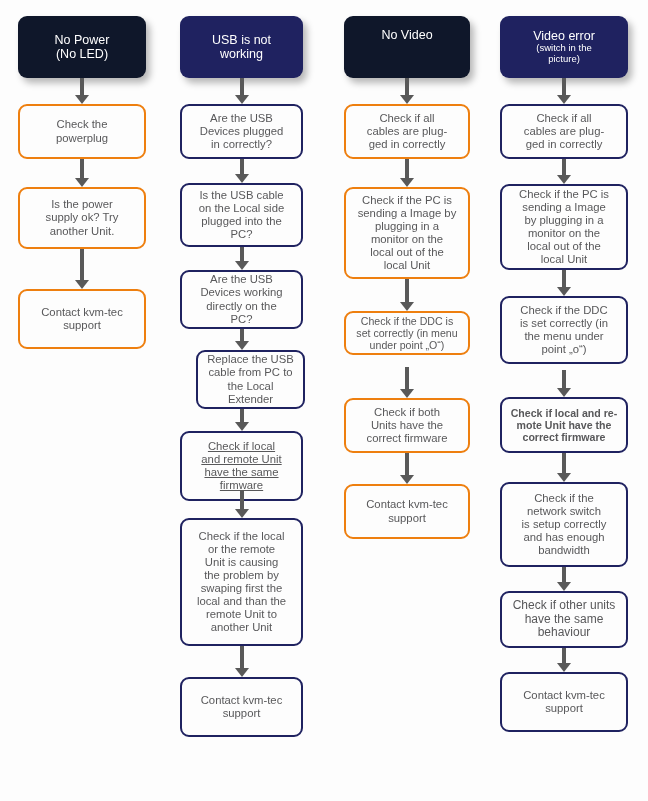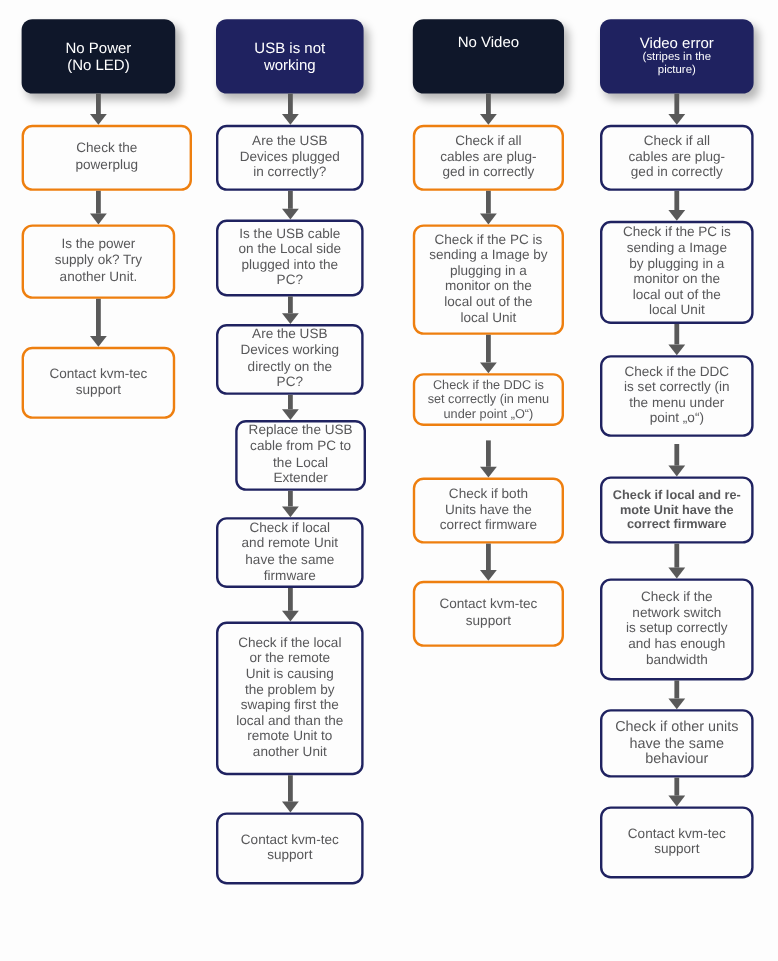--- a/index.html
+++ b/index.html
@@ -108,21 +108,21 @@
     <div class="node header orange" style="left:0px; top:16px; width:128px; height:62px;">
       <span class="txt">No Power
 (No LED)</span>
     </div>
 
     <div class="arrow" style="left:57px; top:78px; height:26px;">
       <div class="shaft" style="height:17px;"></div>
         <div class="head"></div>
     </div>
 
-    <div class="node step orange" style="left:0px; top:104px; width:142px; height:55px;">
+    <div class="node step orange" style="left:0px; top:104px; width:128px; height:55px;">
       <span class="txt">Check the
 powerplug</span>
     </div>
 
     <div class="arrow" style="left:57px; top:159px; height:28px;">
       <div class="shaft" style="height:19px;"></div>
         <div class="head"></div>
     </div>
 
     <div class="node step orange" style="left:0px; top:187px; width:128px; height:62px;">
@@ -194,21 +194,21 @@
 cable from PC to
 the Local
 Extender</span>
     </div>
 
     <div class="arrow" style="left:55px; top:409px; height:22px;">
       <div class="shaft" style="height:13px;"></div>
         <div class="head"></div>
     </div>
 
-    <div class="node step navy" style="left:0px; top:431px; width:123px; height:59px;">
+    <div class="node step navy" style="left:0px; top:431px; width:123px; height:70px;text-decoration:underline;">
       <span class="txt">Check if local
 and remote Unit
 have the same
 firmware</span>
     </div>
 
     <div class="arrow" style="left:55px; top:490px; height:28px;">
       <div class="shaft" style="height:19px;"></div>
         <div class="head"></div>
     </div>
@@ -295,21 +295,21 @@
 
     <div class="node step orange" style="left:0px; top:484px; width:126px; height:55px;">
       <span class="txt">Contact kvm-tec
 support</span>
     </div>
   </div>
 
   <div class="column" style="left:500px;">
 
     <div class="node header navy" style="left:0px; top:16px; width:128px; height:62px;">
-      <span class="txt"><span>Video error</span><span class="sub">(stripes in the
+      <span class="txt"><span>Video error</span><span class="sub">(switch in the
 picture)</span></span>
     </div>
 
     <div class="arrow" style="left:57px; top:78px; height:26px;">
       <div class="shaft" style="height:17px;"></div>
         <div class="head"></div>
     </div>
 
     <div class="node step navy" style="left:0px; top:104px; width:128px; height:55px;">
       <span class="txt">Check if all

